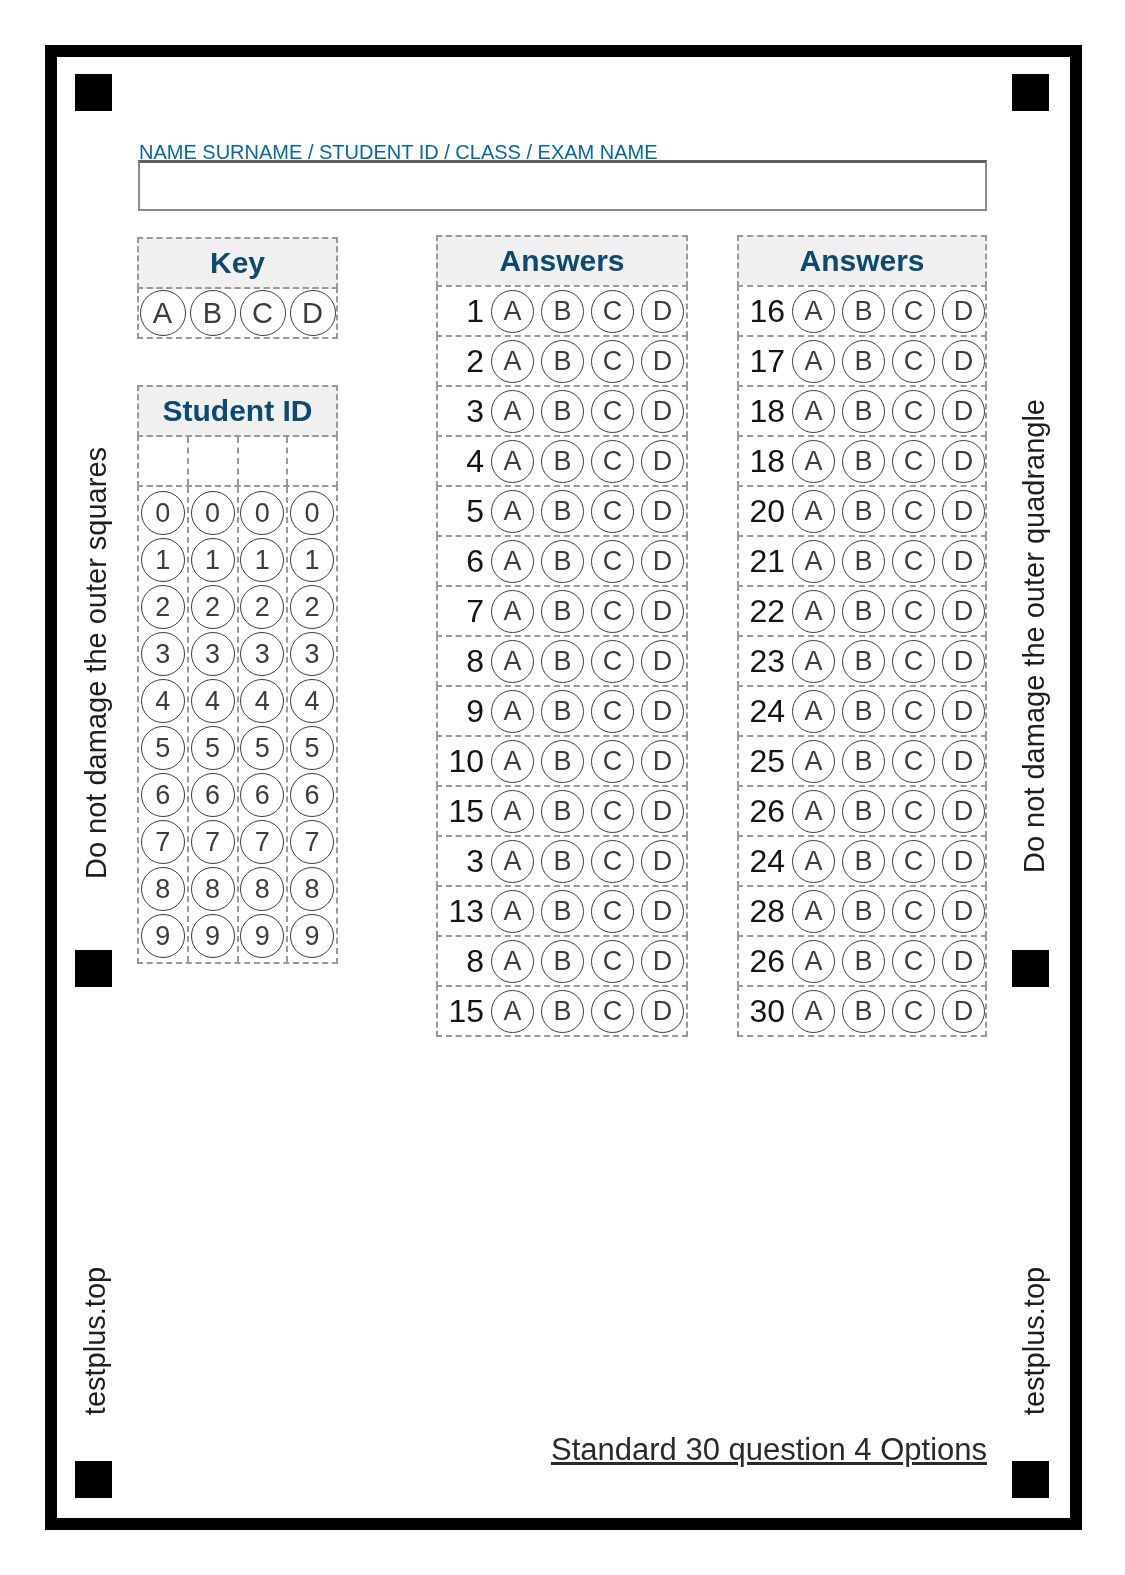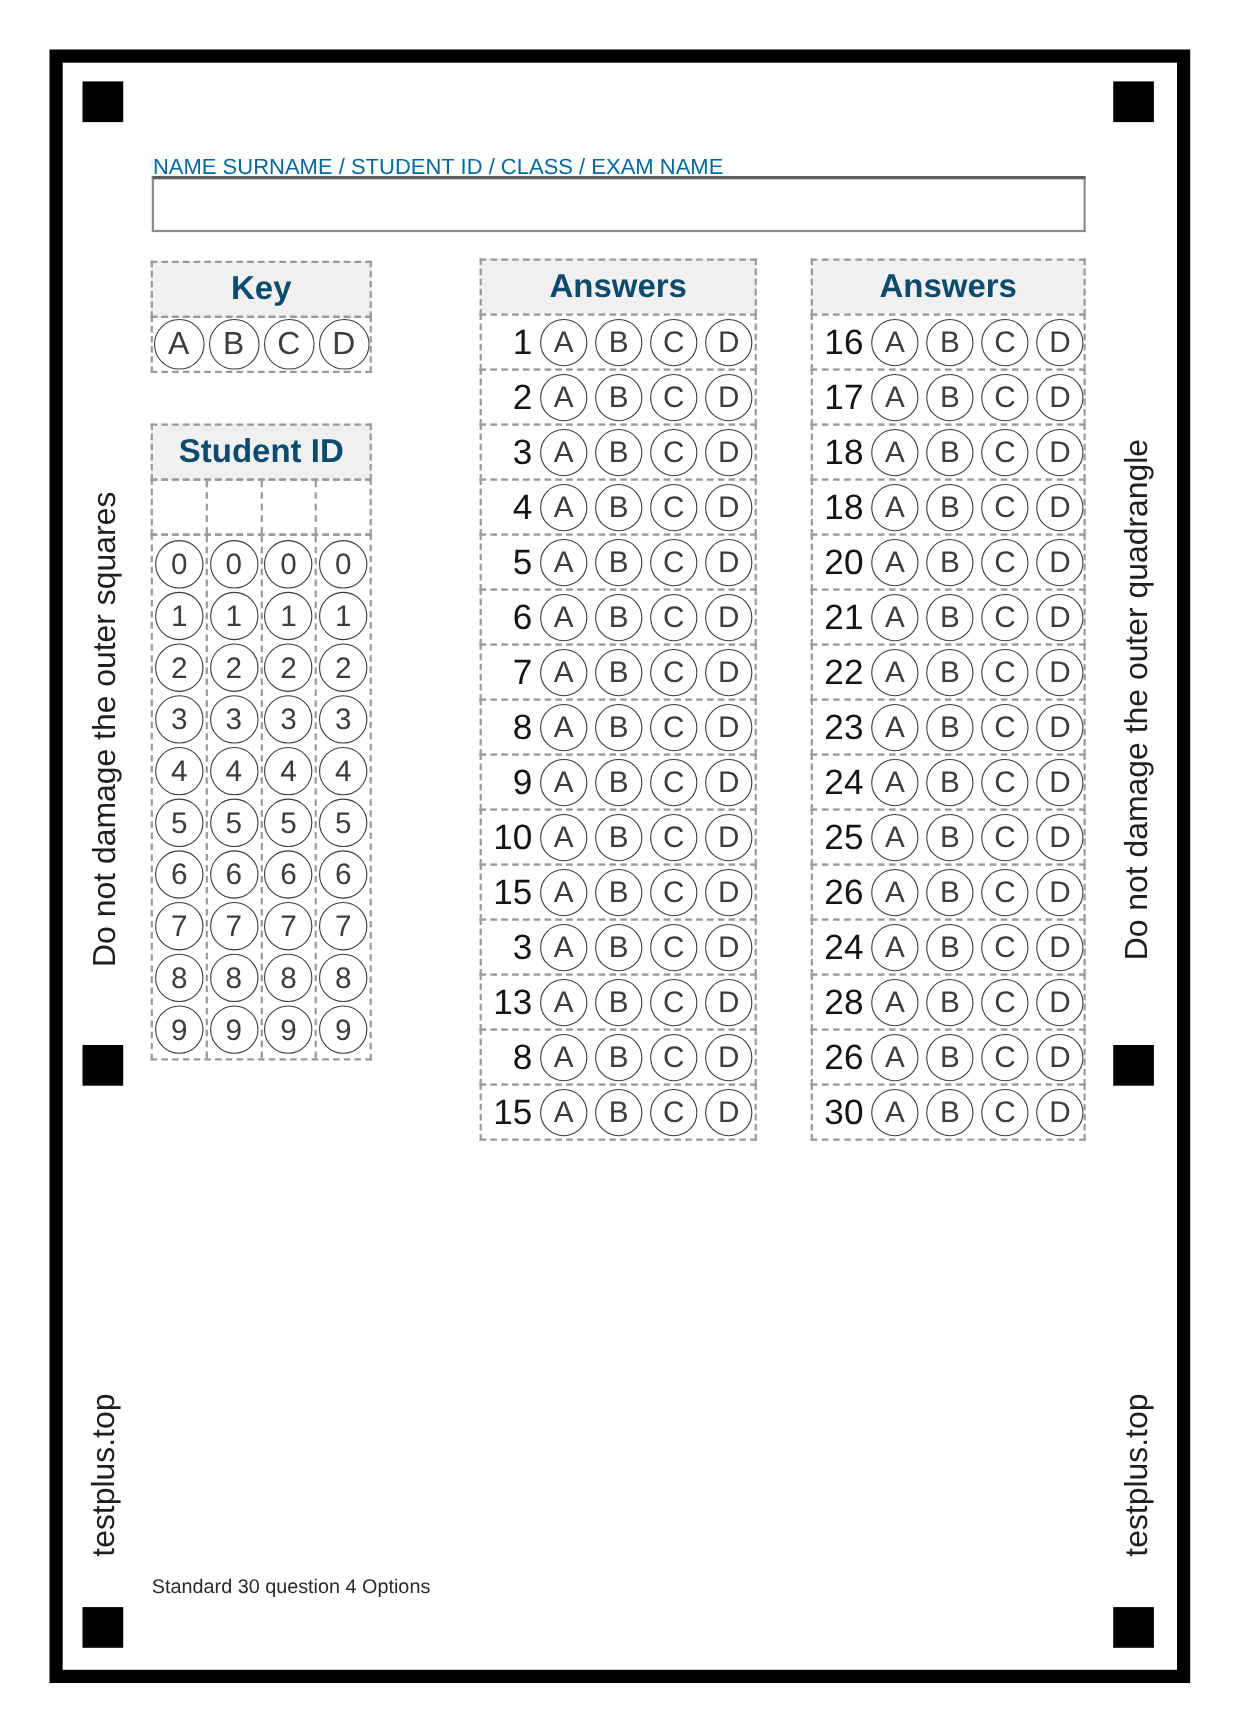--- a/index.html
+++ b/index.html
@@ -50,22 +50,22 @@
            display:flex;align-items:center;padding-left:8px;gap:7px;background:#fff;}
   .qnum{width:38px;flex:none;text-align:right;font-size:32px;color:#141414;}
 
   .rot{position:absolute;white-space:nowrap;font-size:29px;color:#1e1e1e;
        transform:translate(-50%,-50%) rotate(-90deg);}
   .warn-left{left:96px;top:663px;}
   .warn-right{left:1034px;top:636px;}
   .wm-left{left:95px;top:1341px;}
   .wm-right{left:1034px;top:1341px;}
 
-  .caption{position:absolute;left:138px;top:1432px;width:849px;text-align:left;
-           font-size:18px;color:#2a2a2a;}
+  .caption{position:absolute;left:138px;top:1432px;width:849px;text-align:right;
+           font-size:31px;color:#2a2a2a;text-decoration:underline;}
 </style>
 </head>
 <body>
 
 <div class="frame"></div>
 
 <div class="regsq sq-tl"></div>
 <div class="regsq sq-tr"></div>
 <div class="regsq sq-ml"></div>
 <div class="regsq sq-mr"></div>

